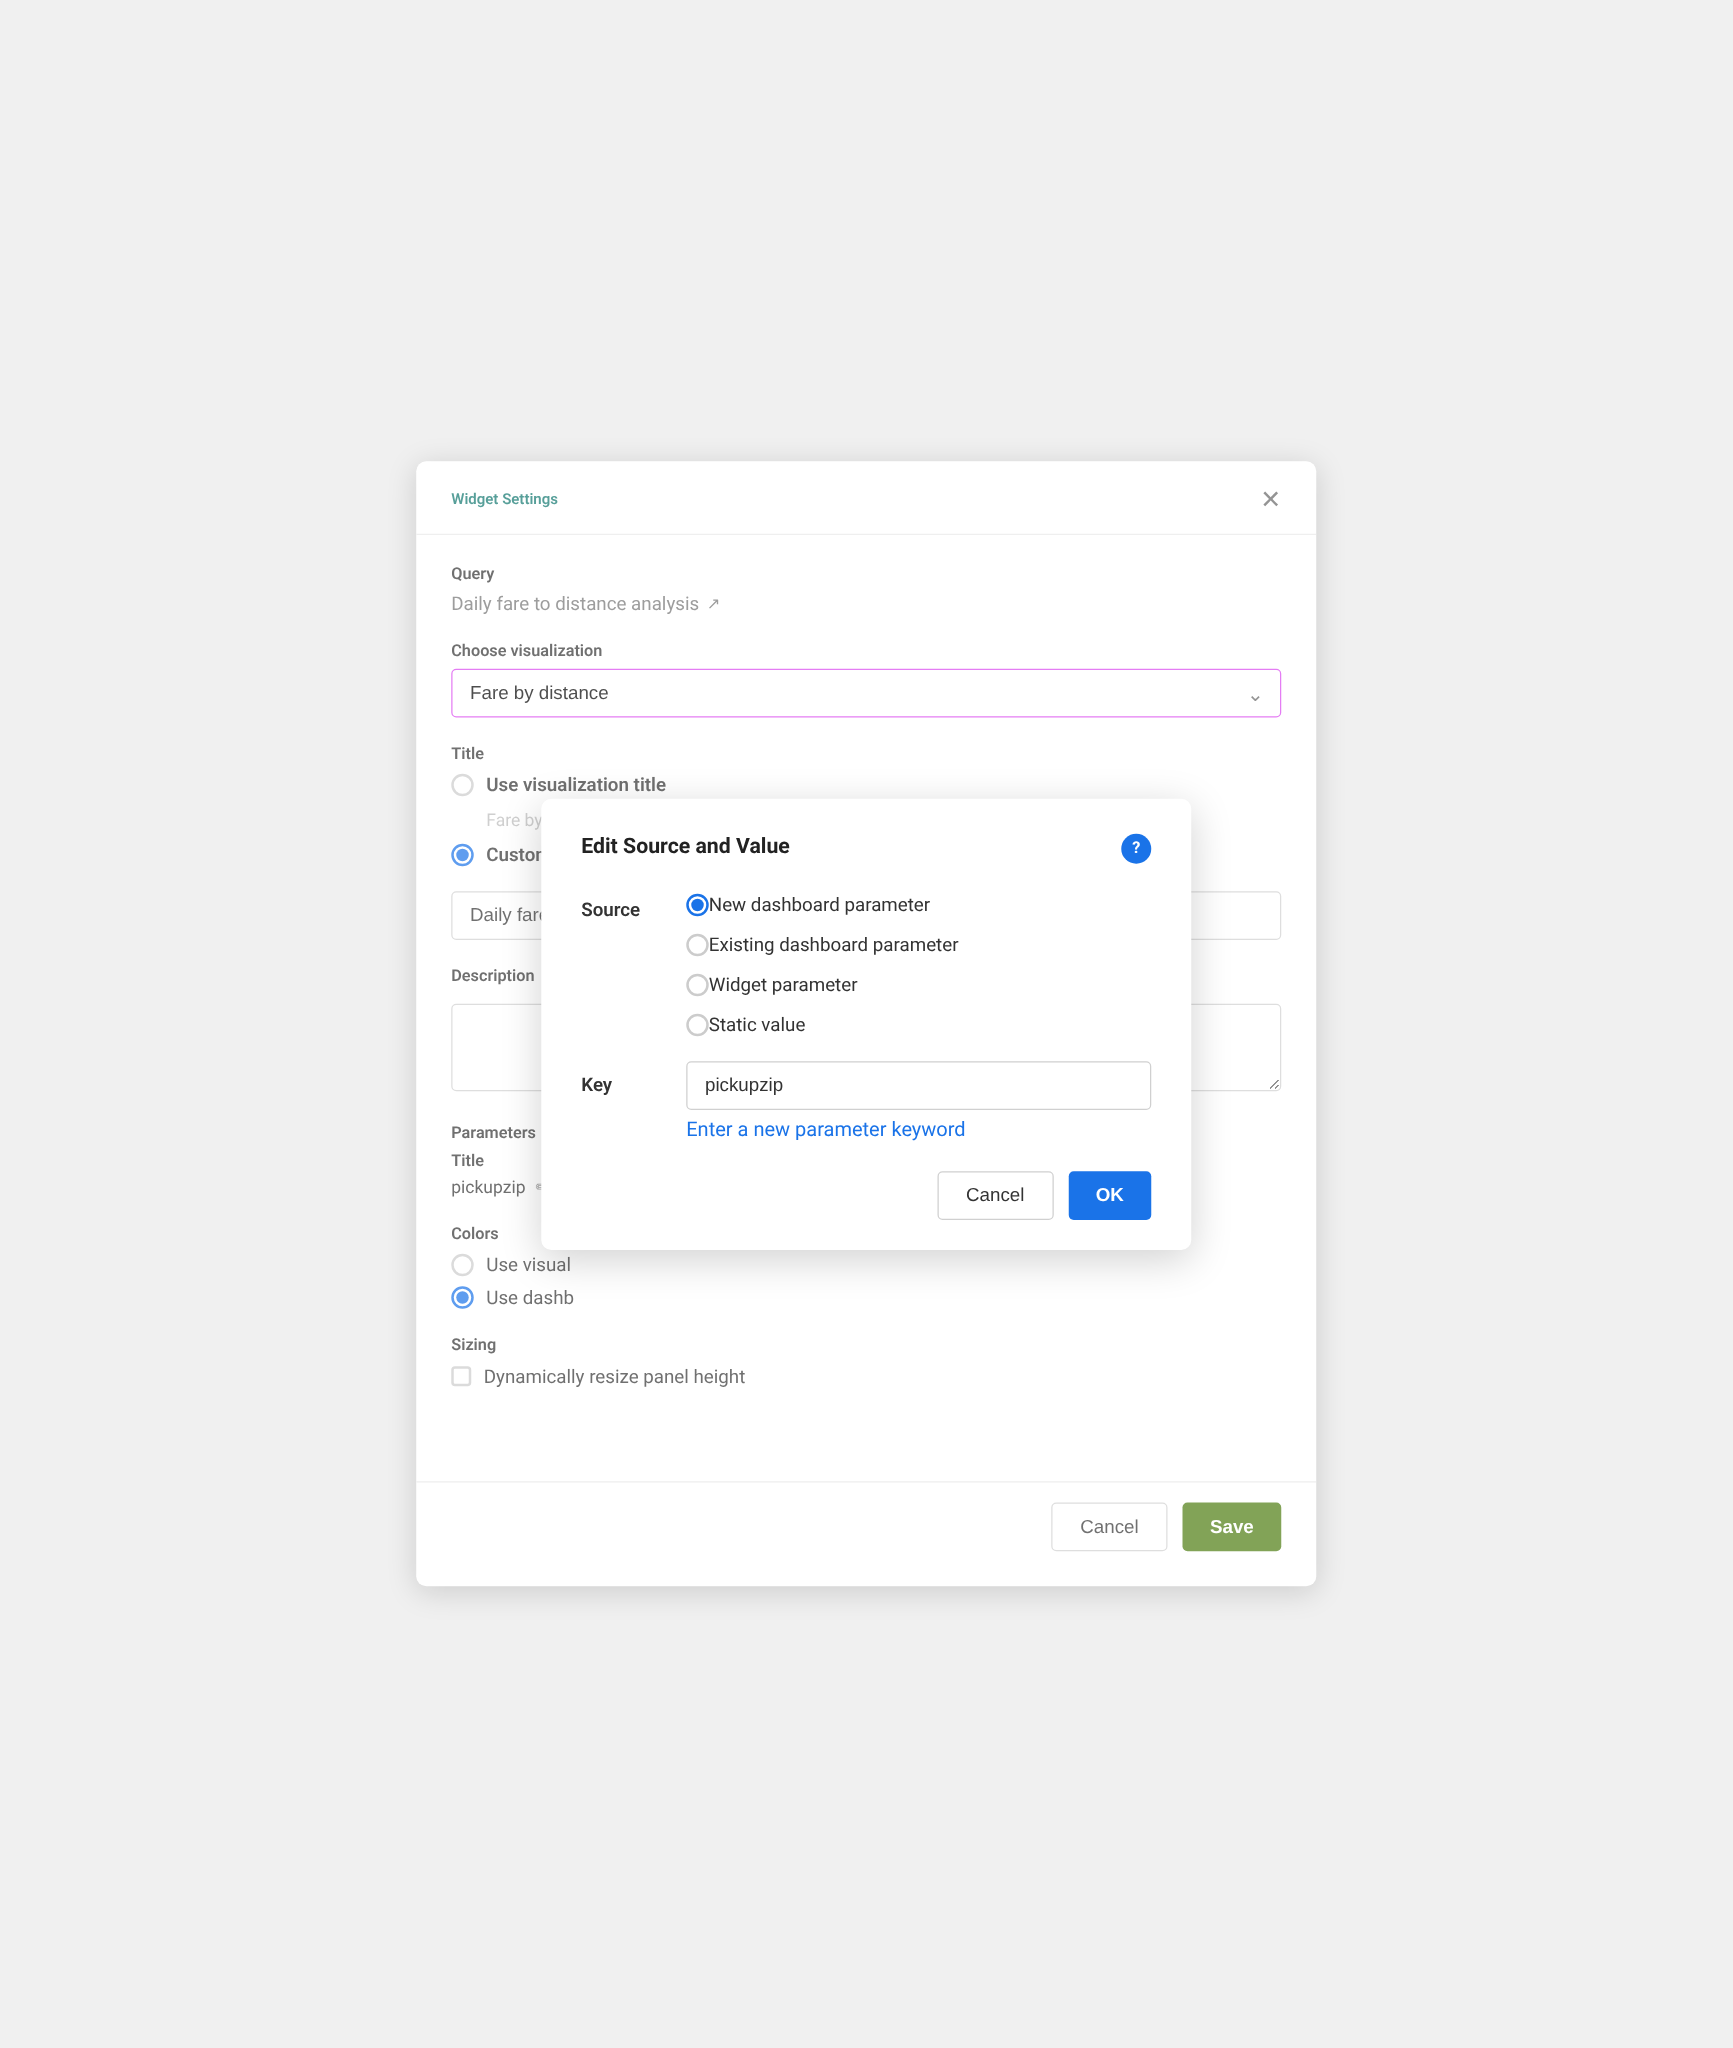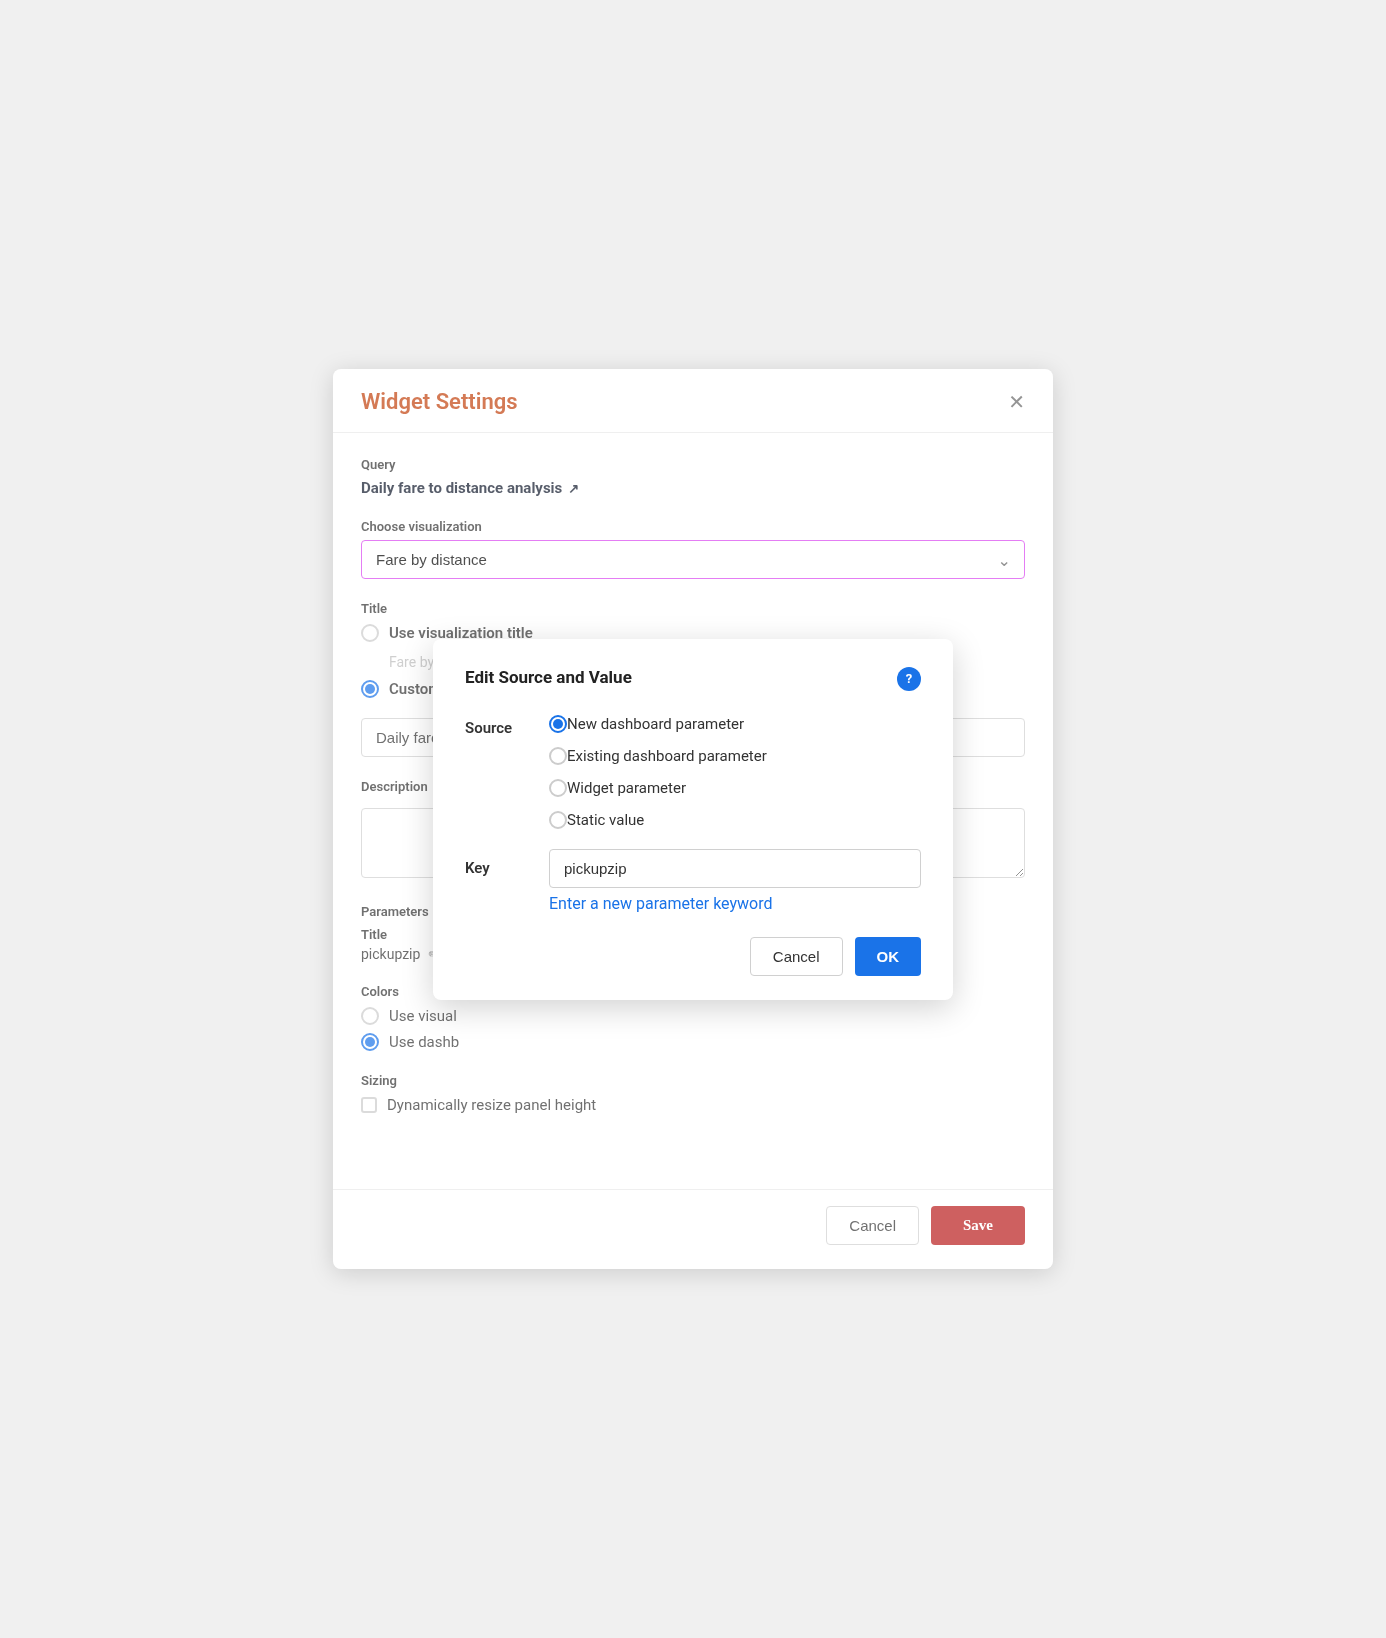--- a/index.html
+++ b/index.html
@@ -22,43 +22,43 @@
       overflow: hidden;
     }
     .panel-header {
       display: flex;
       justify-content: space-between;
       align-items: center;
       padding: 20px 28px 18px 28px;
       border-bottom: 1px solid #e8e8e8;
     }
     .panel-title {
-      font-size: 22px;
-      font-weight: 600;
-      color: #c2410c;
+      font-size: 12px;
+      font-weight: 600;
+      color: #0f766e;
     }
     .close-icon {
       cursor: pointer;
       color: #666;
       font-size: 20px;
       line-height: 1;
     }
     .panel-body {
       padding: 24px 28px;
     }
     .section-label {
       font-size: 13px;
       font-weight: 600;
       color: #333;
       margin-bottom: 6px;
     }
     .query-link {
-      color: #0f172a;
-      font-size: 15px;
-      font-weight: 700;
+      color: #737373;
+      font-size: 15px;
+      font-weight: 400;
       text-decoration: none;
       display: inline-flex;
       align-items: center;
       gap: 6px;
       margin-bottom: 22px;
     }
     .ext-icon {
       font-size: 13px;
     }
     .viz-section { margin-bottom: 22px; }
@@ -209,29 +209,28 @@
     .btn-cancel {
       background: #fff;
       border: 1px solid #d0d0d0;
       border-radius: 4px;
       padding: 10px 22px;
       font-size: 15px;
       color: #333;
       cursor: pointer;
     }
     .btn-save {
-      background: #b91c1c;
+      background: #4d7c0f;
       border: none;
       border-radius: 4px;
-      padding: 10px 32px;
+      padding: 10px 22px;
       font-size: 15px;
       color: #fff;
       cursor: pointer;
       font-weight: 600;
-      font-family: Liberation Serif, serif;
     }
 
     
     .overlay {
       position: absolute;
       top: 0; left: 0; right: 0; bottom: 0;
       background: rgba(255,255,255,0.3);
       display: flex;
       align-items: center;
       justify-content: center;

